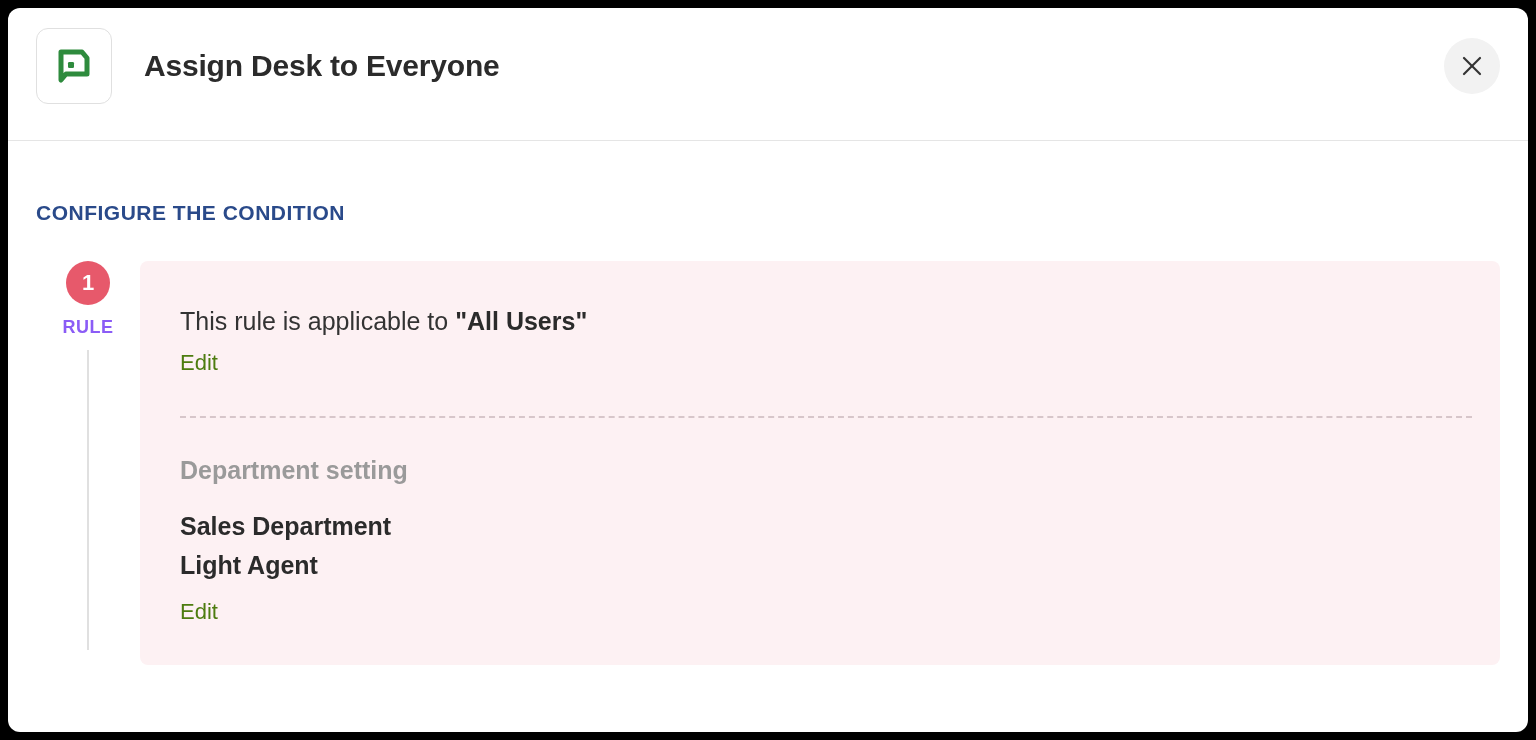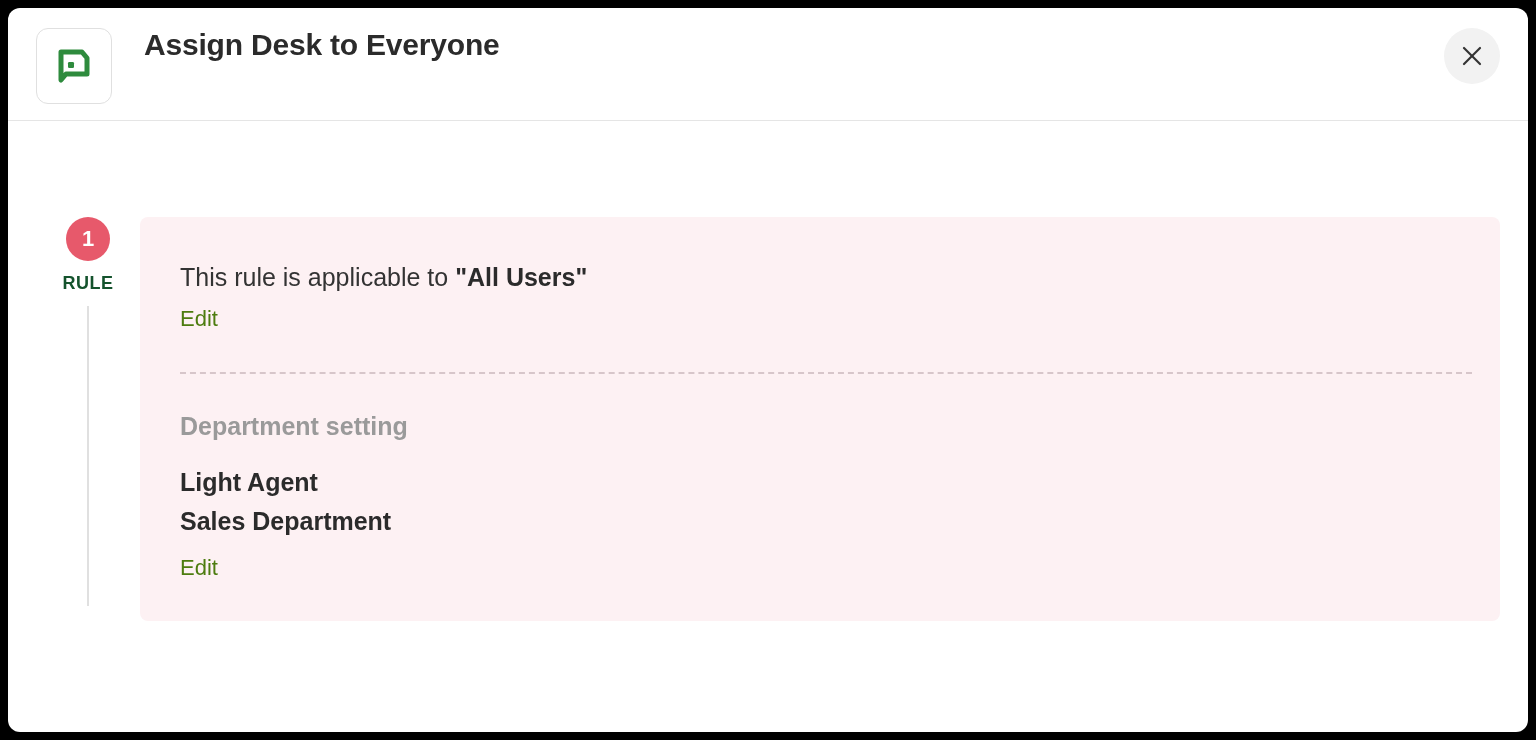--- a/index.html
+++ b/index.html
@@ -9,21 +9,22 @@
     position: absolute;
     top: 8px; left: 8px; right: 8px; bottom: 8px;
     background: #fff;
     border-radius: 12px;
     overflow: hidden;
     display: flex;
     flex-direction: column;
   }
   .header {
     display: flex;
-    padding: 20px 28px 16px 28px;
+    align-items: center;
+    padding: 20px 28px 36px 28px;
     border-bottom: 1px solid #e5e5e5;
   }
   .app-icon-box {
     width: 76px; height: 76px;
     border: 1px solid #e0e0e0;
     border-radius: 12px;
     display: flex;
     align-items: center;
     justify-content: center;
     background: #fff;
@@ -79,21 +80,21 @@
     font-weight: 600;
     display: flex;
     align-items: center;
     justify-content: center;
   }
   .rule-label {
     margin-top: 12px;
     font-size: 18px;
     font-weight: 700;
     letter-spacing: 0.5px;
-    color: #14532d;
+    color: #8b5cf6;
   }
   .rule-line {
     width: 2px;
     background: #e0e0e0;
     flex: 1;
     margin-top: 12px;
     min-height: 300px;
   }
   .rule-card {
     flex: 1;
@@ -153,38 +154,39 @@
     <h1 class="title">Assign Desk to Everyone</h1>
     <button class="close-btn">
       <svg width="24" height="24" viewBox="0 0 24 24">
         <line x1="4" y1="4" x2="20" y2="20" stroke="#333" stroke-width="2.2" stroke-linecap="round"></line>
         <line x1="20" y1="4" x2="4" y2="20" stroke="#333" stroke-width="2.2" stroke-linecap="round"></line>
       </svg>
     </button>
   </div>
 
   <div class="content">
+    <div class="section-heading">CONFIGURE THE CONDITION</div>
 
     <div class="rule-layout">
       <div class="rule-side">
         <div class="rule-badge">1</div>
         <div class="rule-label">RULE</div>
         <div class="rule-line"></div>
       </div>
 
       <div class="rule-card">
         <div class="applicable-line">
           <span>This rule is applicable to </span><span class="bold">"All Users"</span>
         </div>
         <a class="edit-link">Edit</a>
 
         <hr class="dashed-divider">
 
         <div class="app-setting-label">Department setting</div>
         <div class="setting-values">
+          <div class="val">Sales Department</div>
           <div class="val">Light Agent</div>
-          <div class="val">Sales Department</div>
         </div>
         <a class="edit-link">Edit</a>
       </div>
     </div>
   </div>
 </div>
 
 </body></html>

